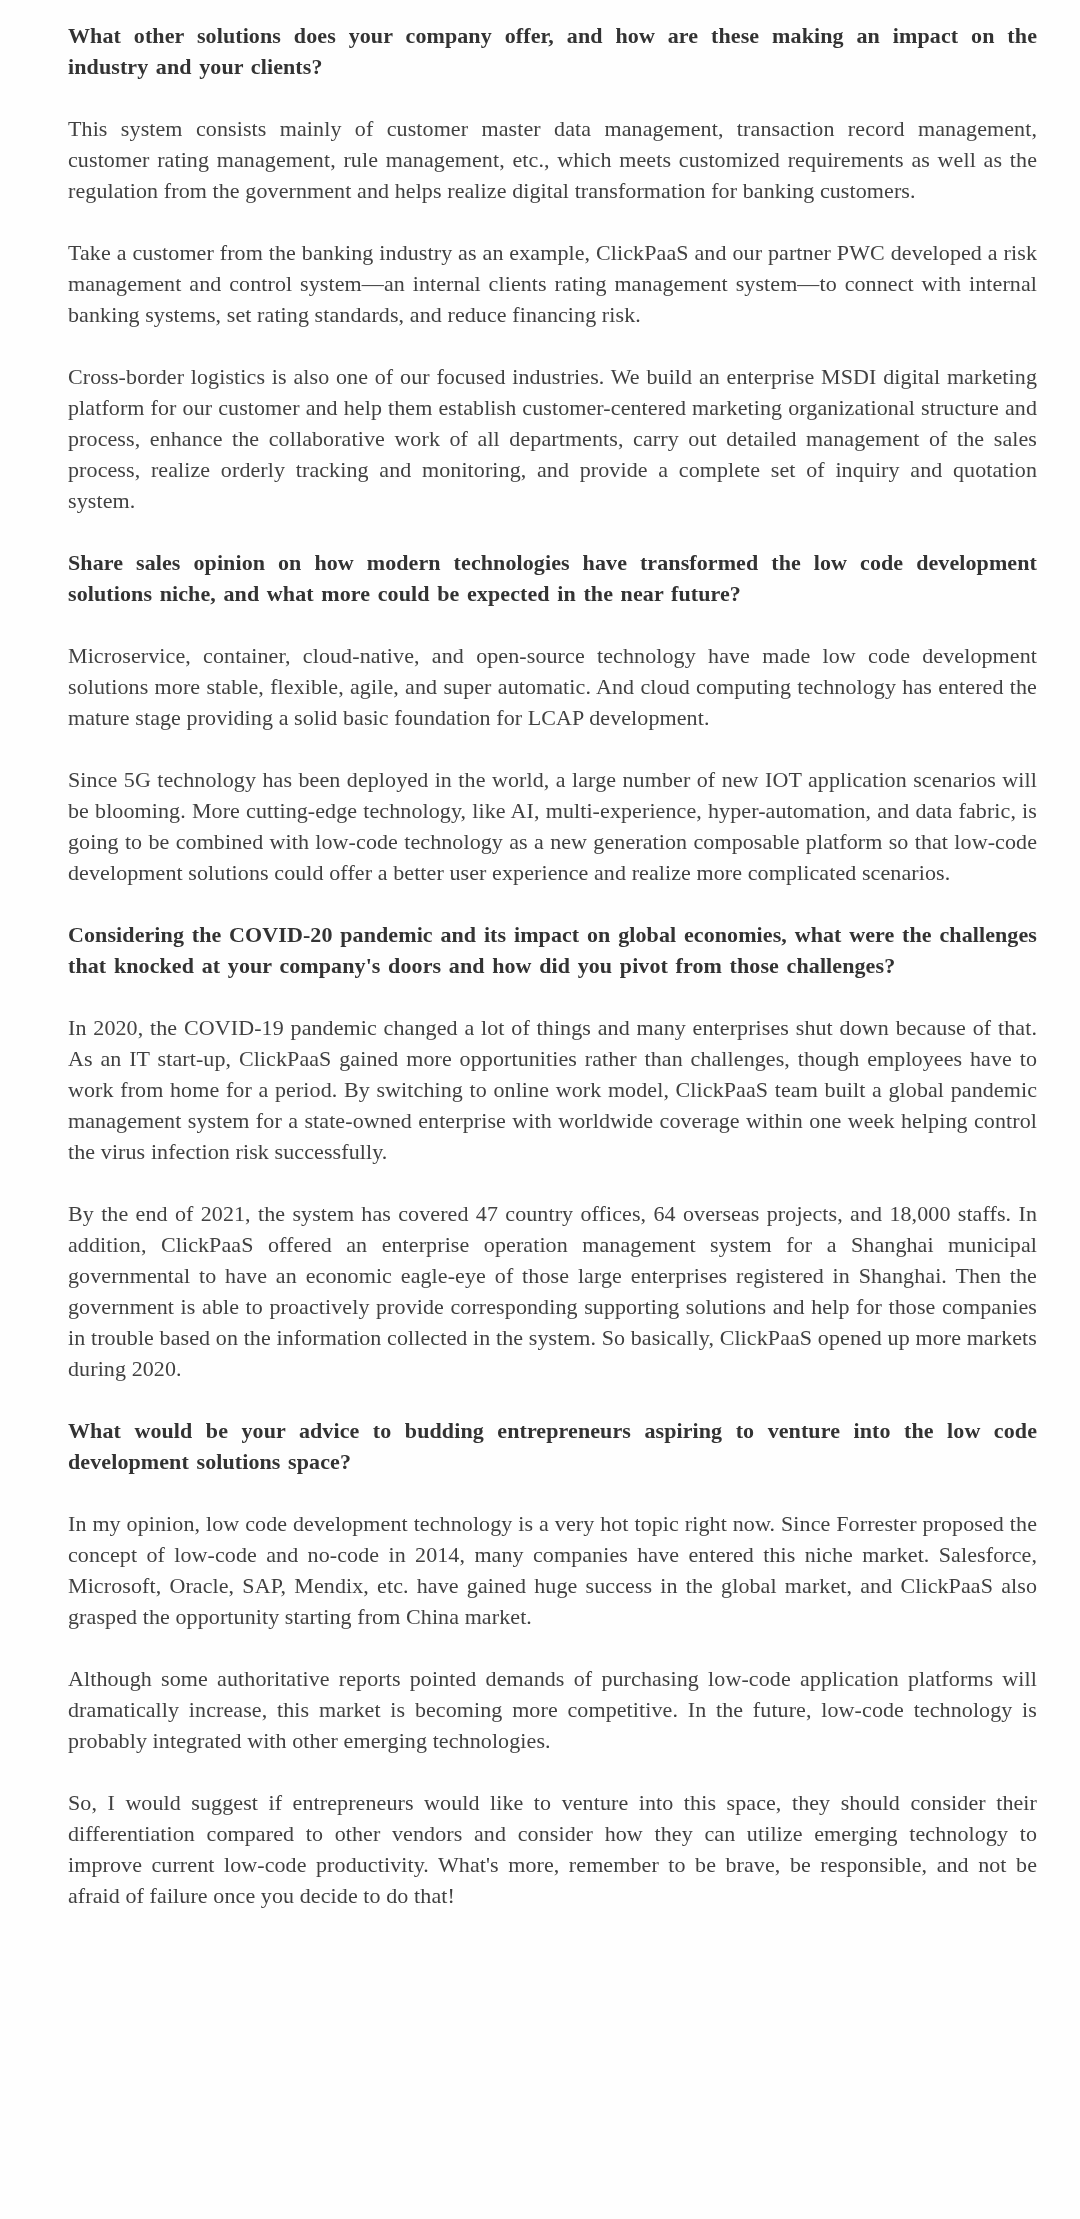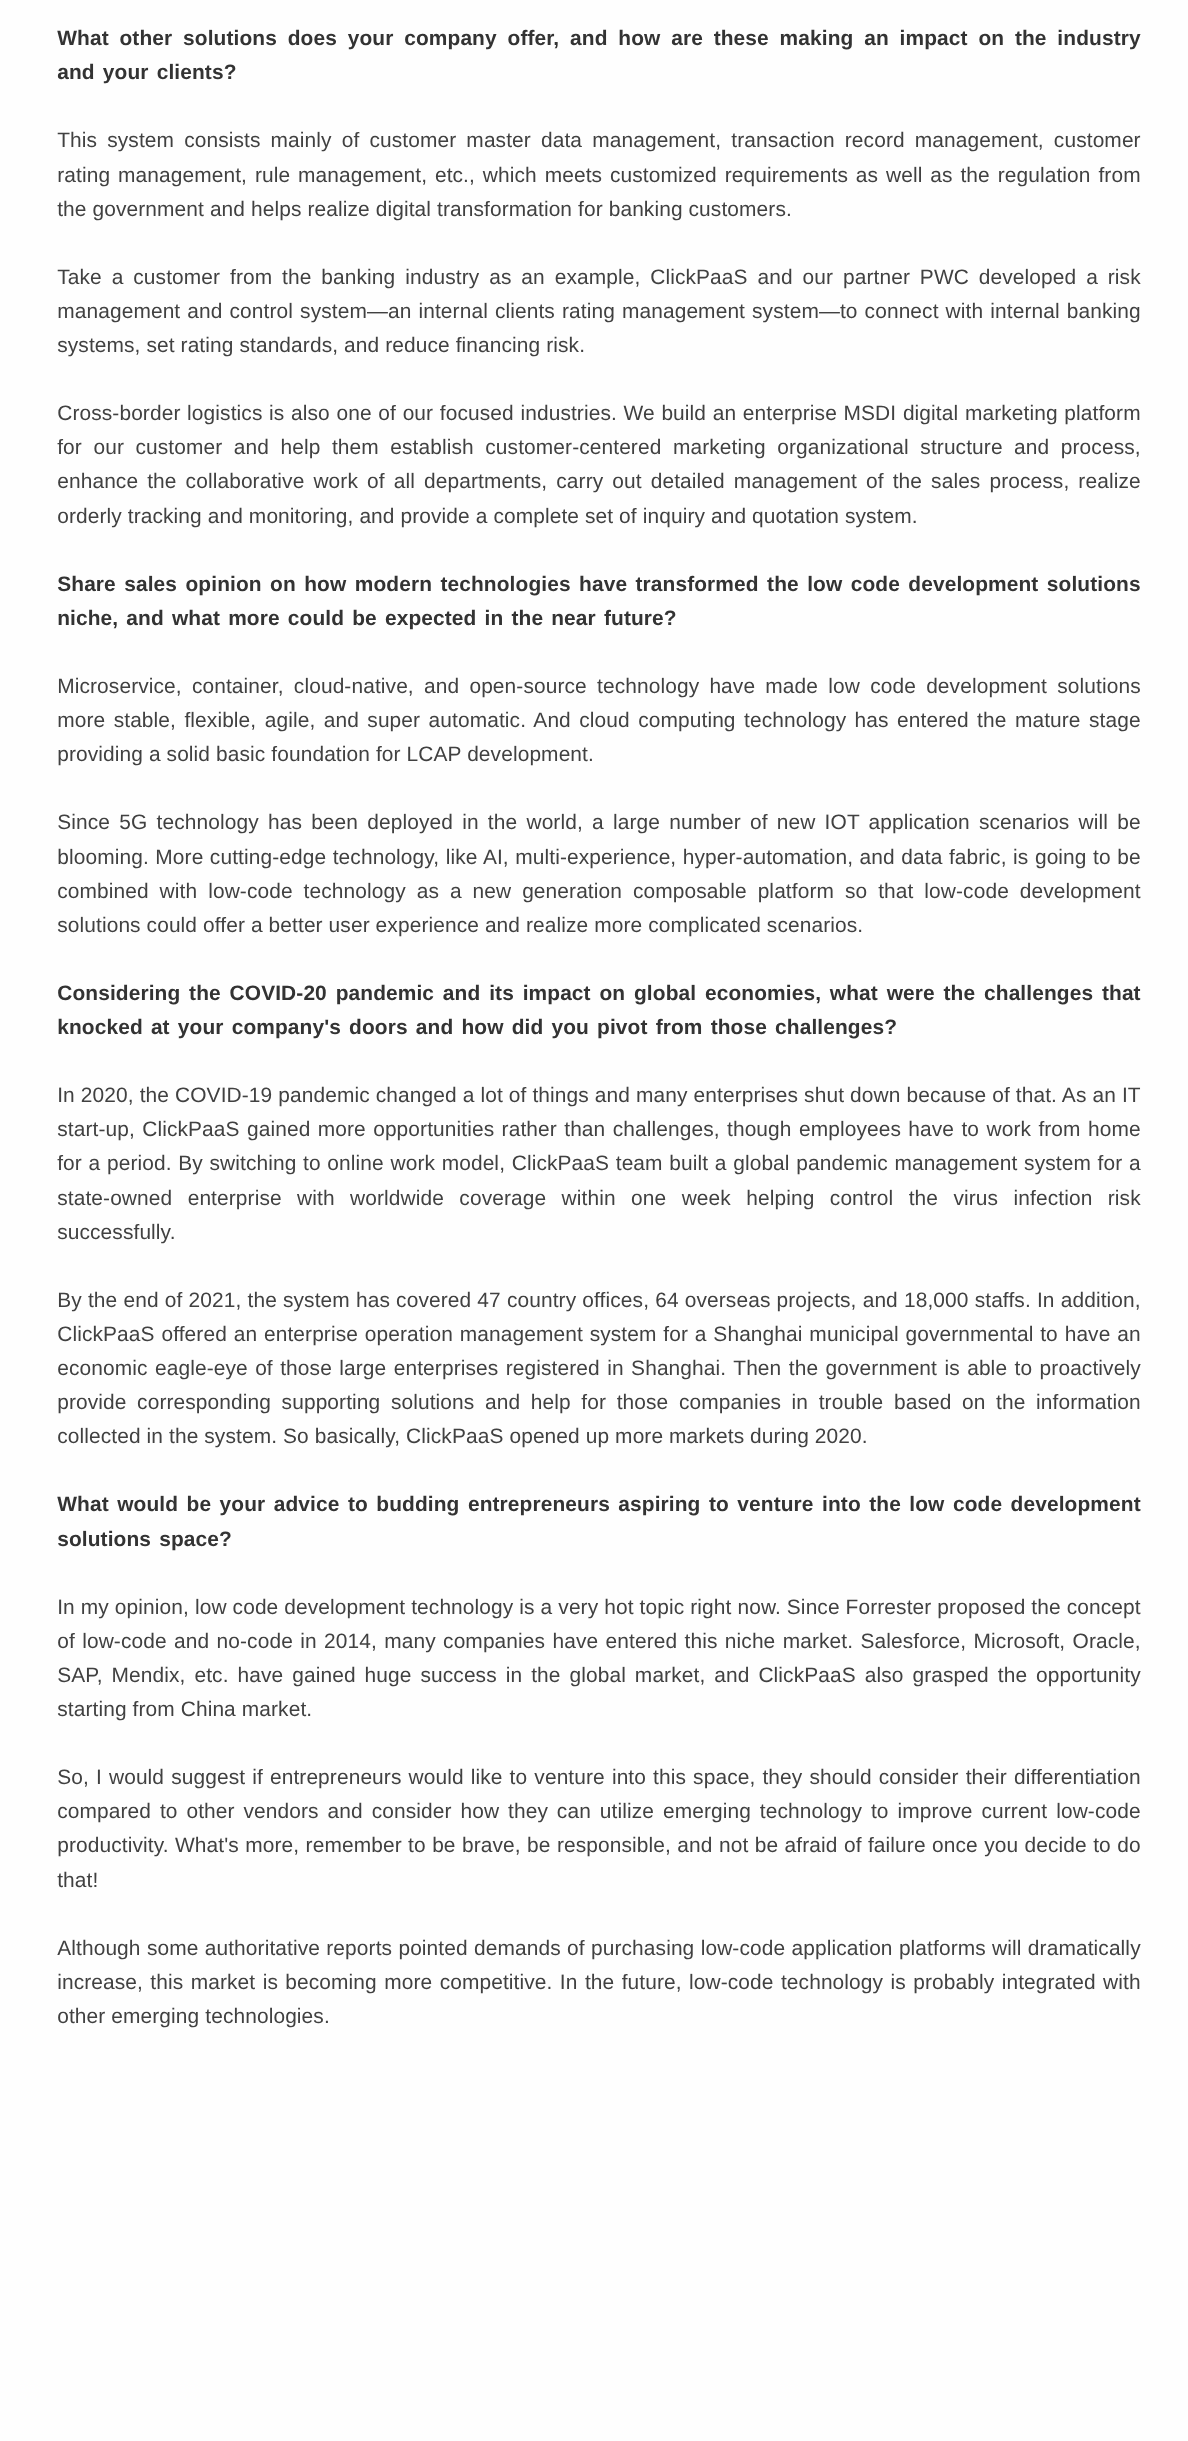--- a/index.html
+++ b/index.html
@@ -10,27 +10,27 @@
   .page {
     position: relative;
     width: 1080px;
     min-height: 2219px;
     box-sizing: border-box;
     background: #fefefe;
     padding: 20px 43px 30px 52px;
     overflow: hidden;
   }
   .article p {
-    font-family: Liberation Sans, sans-serif;
-    font-size: 19px;
+    font-family: Liberation Serif, serif;
+    font-size: 22px;
     line-height: 31px;
     color: #414141;
     text-align: justify;
     text-justify: inter-word;
-    margin: 0 0 31px 0;
+    margin: 0 0 31px 16px;
     letter-spacing: 0.1px;
   }
   .article p.question {
     font-weight: bold;
     color: #333333;
     word-spacing: 2px;
   }
   .article p:last-child {
     margin-bottom: 0;
   }
@@ -45,16 +45,16 @@
       <p class="answer">Take a customer from the banking industry as an example, ClickPaaS and our partner PWC developed a risk management and control system—an internal clients rating management system—to connect with internal banking systems, set rating standards, and reduce financing risk.</p>
       <p class="answer">Cross-border logistics is also one of our focused industries. We build an enterprise MSDI digital marketing platform for our customer and help them establish customer-centered marketing organizational structure and process, enhance the collaborative work of all departments, carry out detailed management of the sales process, realize orderly tracking and monitoring, and provide a complete set of inquiry and quotation system.</p>
       <p class="question">Share sales opinion on how modern technologies have transformed the low code development solutions niche, and what more could be expected in the near future?</p>
       <p class="answer">Microservice, container, cloud-native, and open-source technology have made low code development solutions more stable, flexible, agile, and super automatic. And cloud computing technology has entered the mature stage providing a solid basic foundation for LCAP development.</p>
       <p class="answer">Since 5G technology has been deployed in the world, a large number of new IOT application scenarios will be blooming. More cutting-edge technology, like AI, multi-experience, hyper-automation, and data fabric, is going to be combined with low-code technology as a new generation composable platform so that low-code development solutions could offer a better user experience and realize more complicated scenarios.</p>
       <p class="question">Considering the COVID-20 pandemic and its impact on global economies, what were the challenges that knocked at your company's doors and how did you pivot from those challenges?</p>
       <p class="answer">In 2020, the COVID-19 pandemic changed a lot of things and many enterprises shut down because of that. As an IT start-up, ClickPaaS gained more opportunities rather than challenges, though employees have to work from home for a period. By switching to online work model, ClickPaaS team built a global pandemic management system for a state-owned enterprise with worldwide coverage within one week helping control the virus infection risk successfully.</p>
       <p class="answer">By the end of 2021, the system has covered 47 country offices, 64 overseas projects, and 18,000 staffs. In addition, ClickPaaS offered an enterprise operation management system for a Shanghai municipal governmental to have an economic eagle-eye of those large enterprises registered in Shanghai. Then the government is able to proactively provide corresponding supporting solutions and help for those companies in trouble based on the information collected in the system. So basically, ClickPaaS opened up more markets during 2020.</p>
       <p class="question">What would be your advice to budding entrepreneurs aspiring to venture into the low code development solutions space?</p>
       <p class="answer">In my opinion, low code development technology is a very hot topic right now. Since Forrester proposed the concept of low-code and no-code in 2014, many companies have entered this niche market. Salesforce, Microsoft, Oracle, SAP, Mendix, etc. have gained huge success in the global market, and ClickPaaS also grasped the opportunity starting from China market.</p>
+      <p class="answer">Although some authoritative reports pointed demands of purchasing low-code application platforms will dramatically increase, this market is becoming more competitive. In the future, low-code technology is probably integrated with other emerging technologies.</p>
       <p class="answer">So, I would suggest if entrepreneurs would like to venture into this space, they should consider their differentiation compared to other vendors and consider how they can utilize emerging technology to improve current low-code productivity. What's more, remember to be brave, be responsible, and not be afraid of failure once you decide to do that!</p>
-      <p class="answer">Although some authoritative reports pointed demands of purchasing low-code application platforms will dramatically increase, this market is becoming more competitive. In the future, low-code technology is probably integrated with other emerging technologies.</p>
     </div>
 </div>
 
 </body></html>

